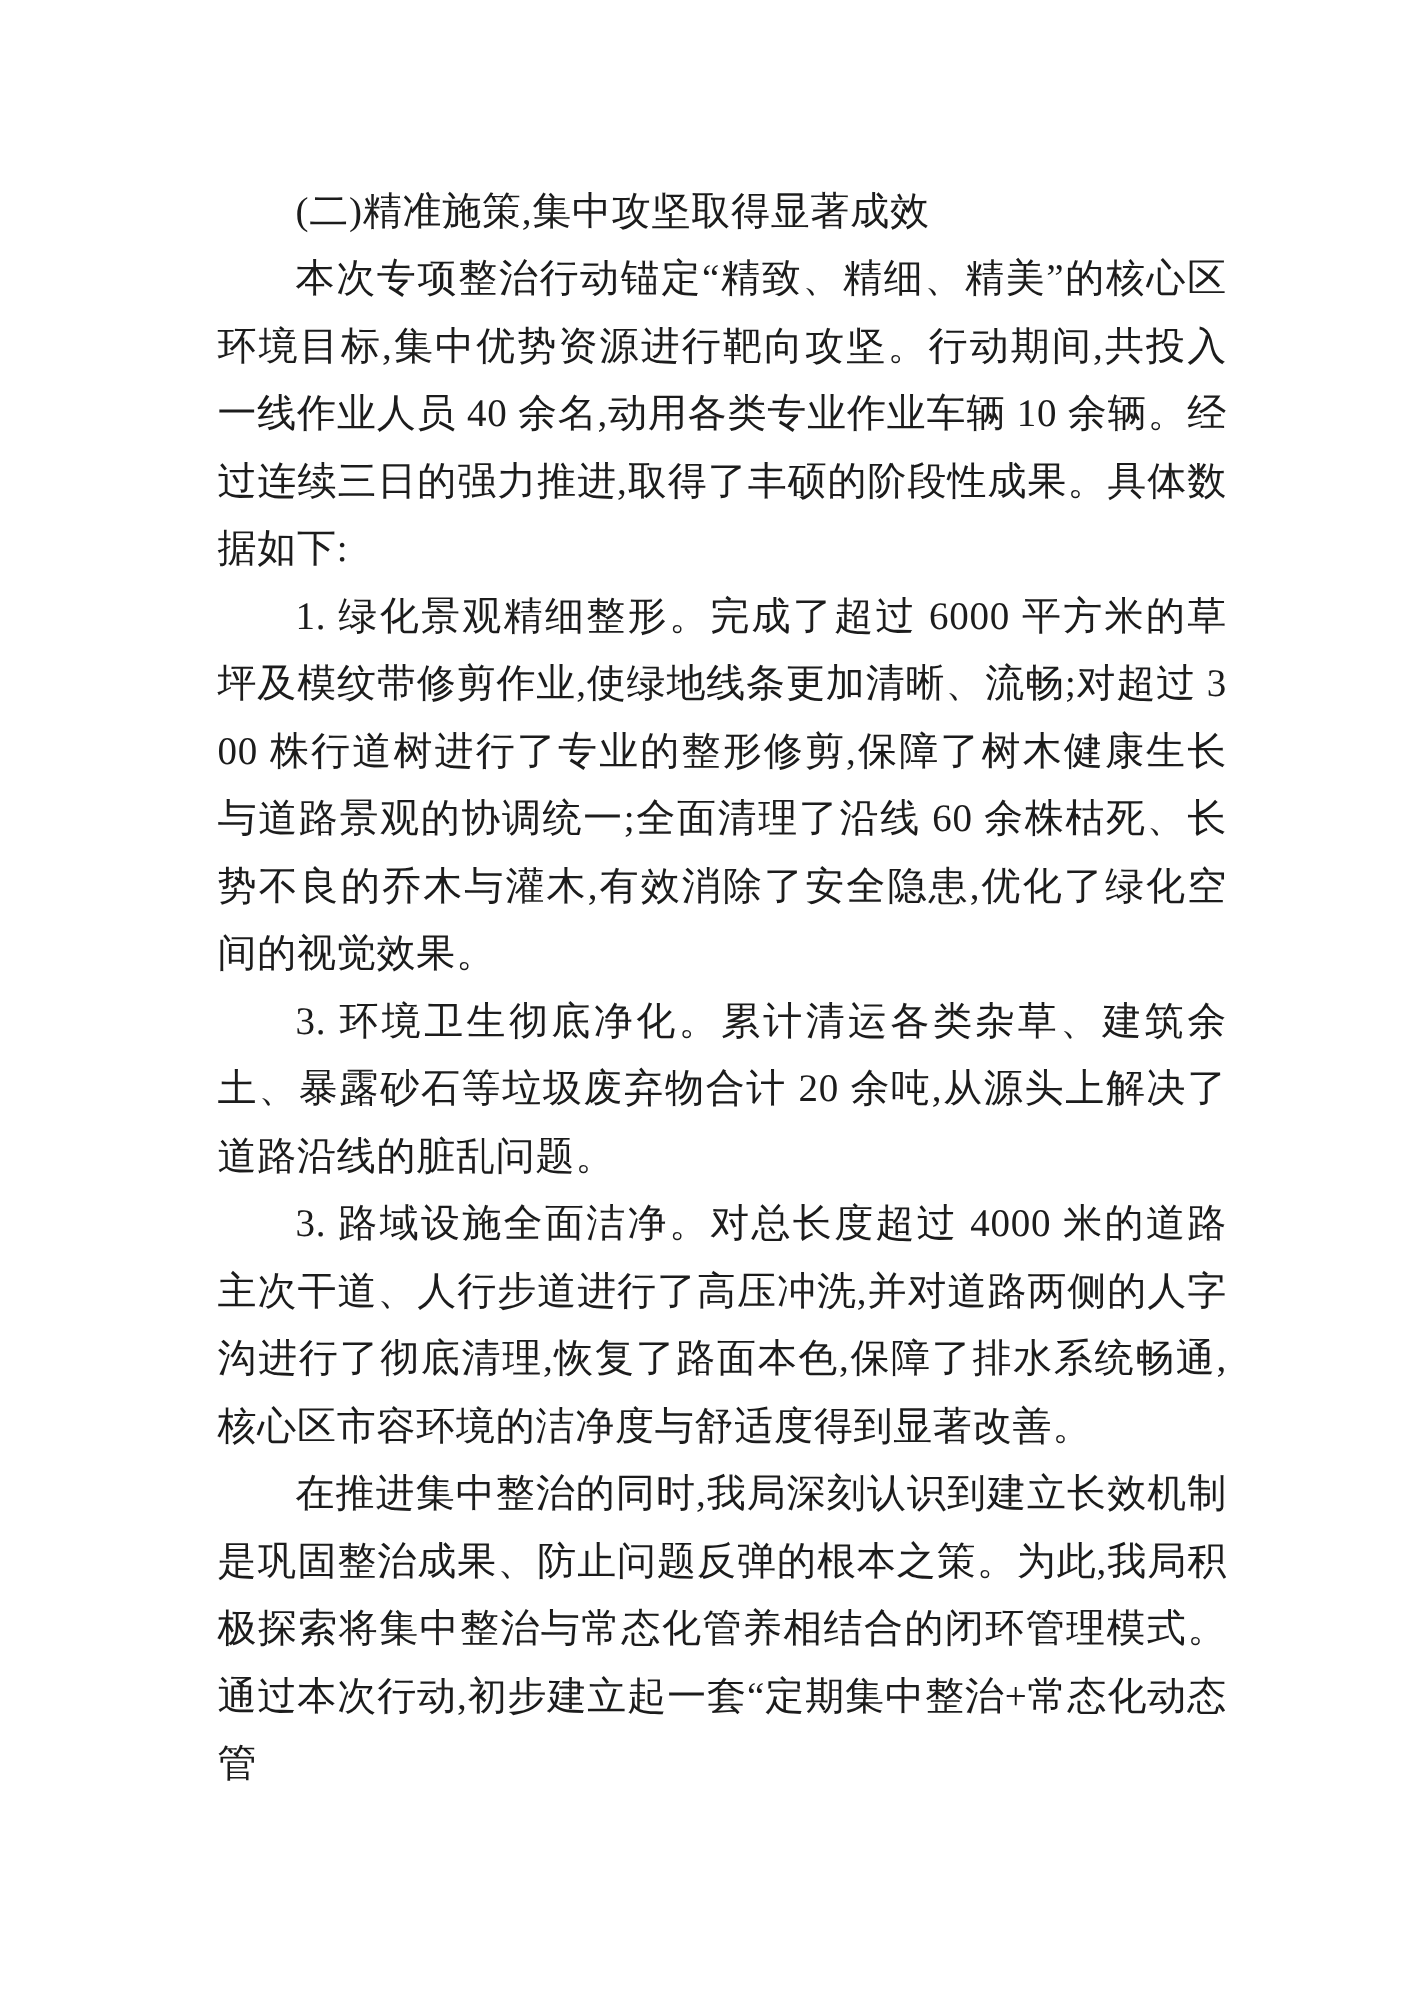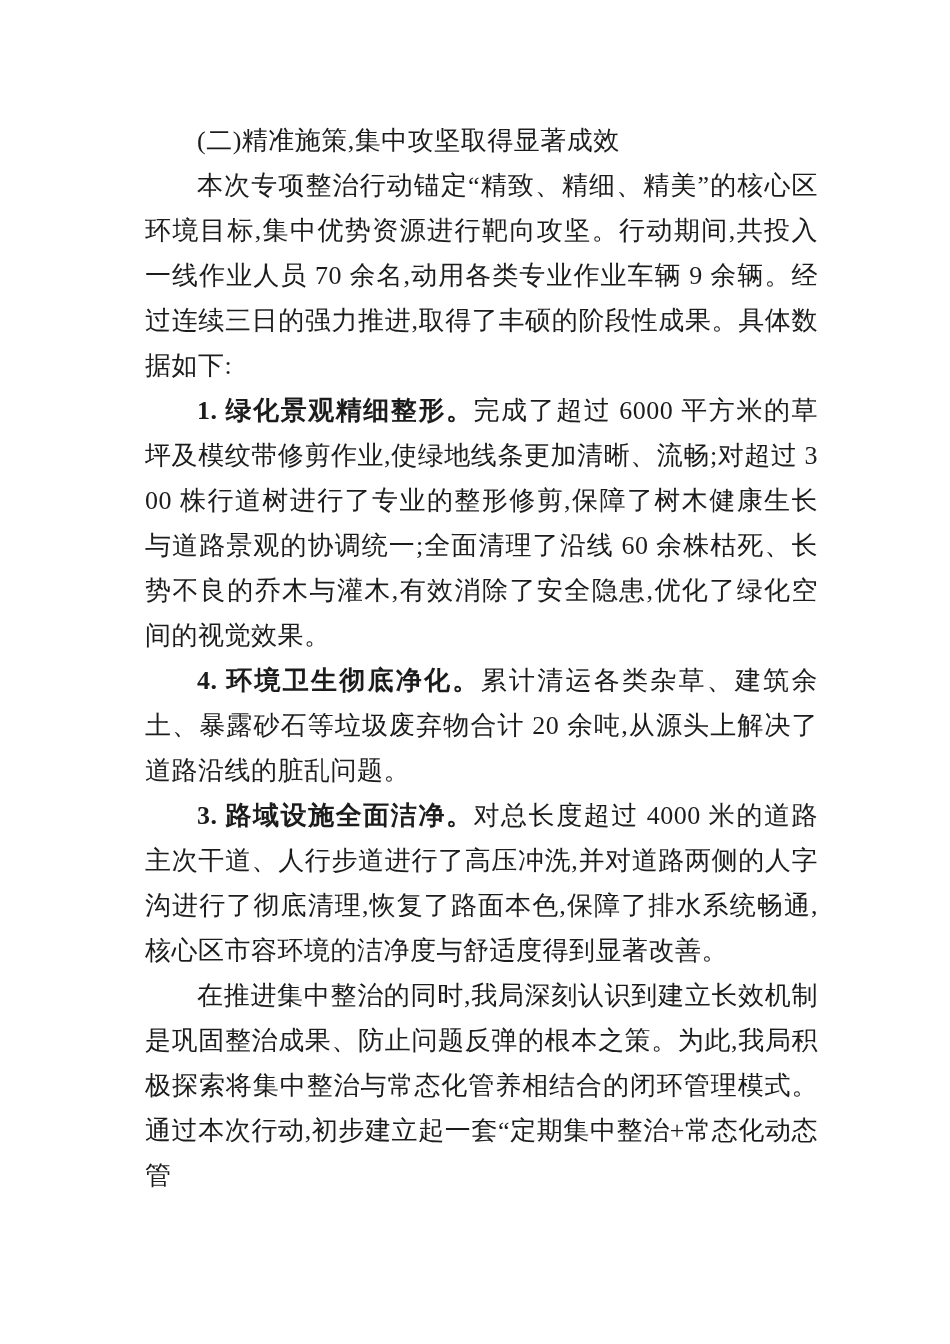--- a/index.html
+++ b/index.html
@@ -26,36 +26,36 @@
     font-family: "Liberation Serif", "DejaVu Serif", serif;
     font-size: 26px;
     line-height: 45px;
     color: #1c1c1c;
     text-align: justify;
     text-indent: 52px;
     letter-spacing: 0.5px;
     word-break: break-all;
   }
   .lead {
-    font-weight: bold;
+    font-weight: normal;
   }
 </style>
 </head>
 <body>
 
 <div class="page">
   <div class="content">
 
     <p class="para">(二)精准施策,集中攻坚取得显著成效</p>
 
-    <p class="para">本次专项整治行动锚定“精致、精细、精美”的核心区环境目标,集中优势资源进行靶向攻坚。行动期间,共投入一线作业人员 70 余名,动用各类专业作业车辆 9 余辆。经过连续三日的强力推进,取得了丰硕的阶段性成果。具体数据如下:</p>
+    <p class="para">本次专项整治行动锚定“精致、精细、精美”的核心区环境目标,集中优势资源进行靶向攻坚。行动期间,共投入一线作业人员 40 余名,动用各类专业作业车辆 10 余辆。经过连续三日的强力推进,取得了丰硕的阶段性成果。具体数据如下:</p>
 
     <p class="para"><span class="lead">1. 绿化景观精细整形。</span><span>完成了超过 6000 平方米的草坪及模纹带修剪作业,使绿地线条更加清晰、流畅;对超过 300 株行道树进行了专业的整形修剪,保障了树木健康生长与道路景观的协调统一;全面清理了沿线 60 余株枯死、长势不良的乔木与灌木,有效消除了安全隐患,优化了绿化空间的视觉效果。</span></p>
 
-    <p class="para"><span class="lead">4. 环境卫生彻底净化。</span><span>累计清运各类杂草、建筑余土、暴露砂石等垃圾废弃物合计 20 余吨,从源头上解决了道路沿线的脏乱问题。</span></p>
+    <p class="para"><span class="lead">3. 环境卫生彻底净化。</span><span>累计清运各类杂草、建筑余土、暴露砂石等垃圾废弃物合计 20 余吨,从源头上解决了道路沿线的脏乱问题。</span></p>
 
     <p class="para"><span class="lead">3. 路域设施全面洁净。</span><span>对总长度超过 4000 米的道路主次干道、人行步道进行了高压冲洗,并对道路两侧的人字沟进行了彻底清理,恢复了路面本色,保障了排水系统畅通,核心区市容环境的洁净度与舒适度得到显著改善。</span></p>
 
     <p class="para">在推进集中整治的同时,我局深刻认识到建立长效机制是巩固整治成果、防止问题反弹的根本之策。为此,我局积极探索将集中整治与常态化管养相结合的闭环管理模式。通过本次行动,初步建立起一套“定期集中整治+常态化动态管</p>
 
     <p class="para">(三)探索创新,长效管理机制初步构建</p>
 
   </div>
 </div>
 

